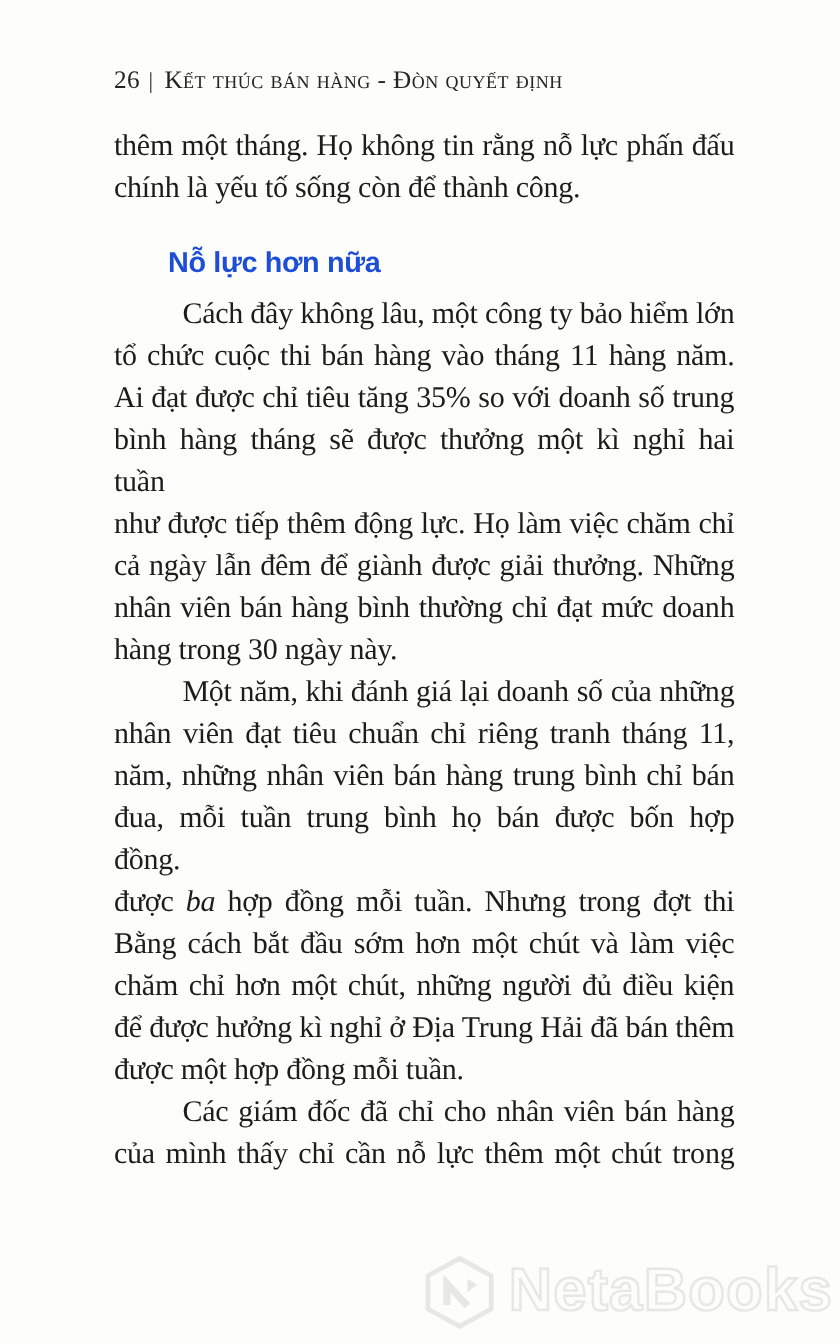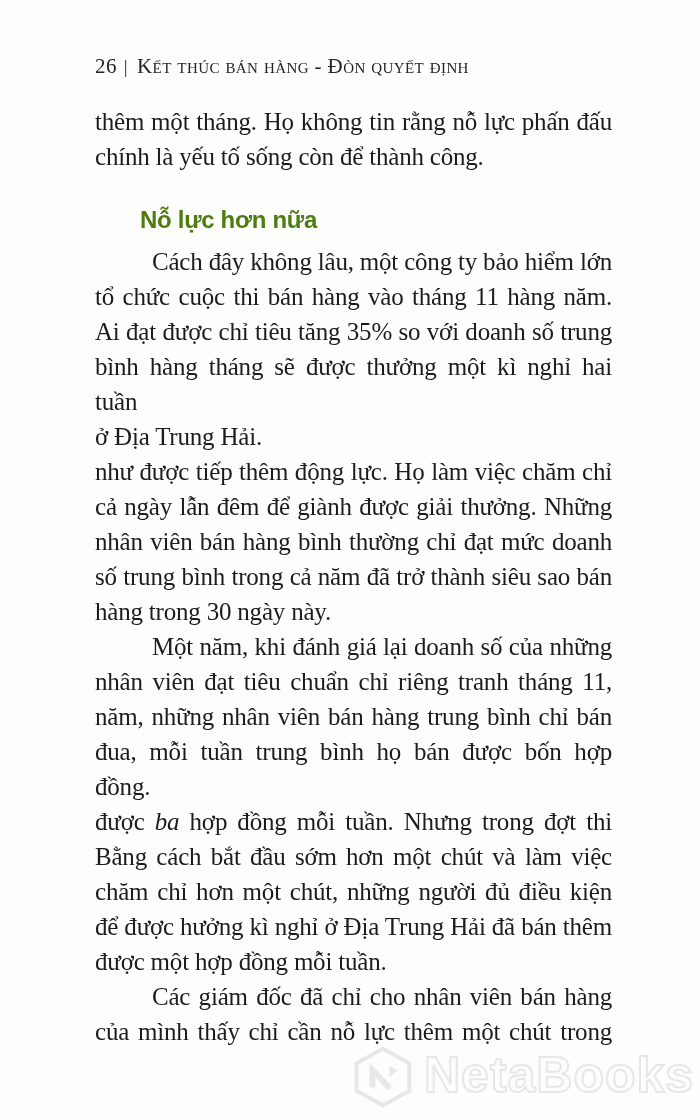--- a/index.html
+++ b/index.html
@@ -45,21 +45,21 @@
   .line.lastline { text-align-last: left; }
   .line.indent { padding-left: 57px; }
   .line i { font-style: italic; }
 
   .section-heading {
     font-family: "Liberation Sans", sans-serif;
     font-weight: bold;
     font-size: 24px;
     line-height: 32px;
     letter-spacing: -0.3px;
-    color: #4d7c0f;
+    color: #1d4ed8;
     margin: 30px 0 8px 45px;
   }
 
   
   .watermark {
     position: absolute;
     left: 350px; top: 1046px;
     display: flex;
     white-space: nowrap;
   }
@@ -87,27 +87,25 @@
       <div>
         <div class="line">thêm một tháng. Họ không tin rằng nỗ lực phấn đấu</div>
         <div class="line lastline">chính là yếu tố sống còn để thành công.</div>
       </div>
       <div class="section-heading">Nỗ lực hơn nữa</div>
       <div>
         <div class="line indent">Cách đây không lâu, một công ty bảo hiểm lớn</div>
         <div class="line">tổ chức cuộc thi bán hàng vào tháng 11 hàng năm.</div>
         <div class="line">Ai đạt được chỉ tiêu tăng 35% so với doanh số trung</div>
         <div class="line">bình hàng tháng sẽ được thưởng một kì nghỉ hai tuần</div>
-        <div class="line lastline">ở Địa Trung Hải.</div>
       </div>
       <div>
         <div class="line">như được tiếp thêm động lực. Họ làm việc chăm chỉ</div>
         <div class="line">cả ngày lẫn đêm để giành được giải thưởng. Những</div>
         <div class="line">nhân viên bán hàng bình thường chỉ đạt mức doanh</div>
-        <div class="line">số trung bình trong cả năm đã trở thành siêu sao bán</div>
         <div class="line lastline">hàng trong 30 ngày này.</div>
       </div>
       <div>
         <div class="line indent">Một năm, khi đánh giá lại doanh số của những</div>
         <div class="line">nhân viên đạt tiêu chuẩn chỉ riêng tranh tháng 11,</div>
         <div class="line">năm, những nhân viên bán hàng trung bình chỉ bán</div>
         <div class="line">đua, mỗi tuần trung bình họ bán được bốn hợp đồng.</div>
         <div class="line"><span>được </span><i>ba</i><span> hợp đồng mỗi tuần. Nhưng trong đợt thi</span></div>
         <div class="line">Bằng cách bắt đầu sớm hơn một chút và làm việc</div>
         <div class="line">chăm chỉ hơn một chút, những người đủ điều kiện</div>

